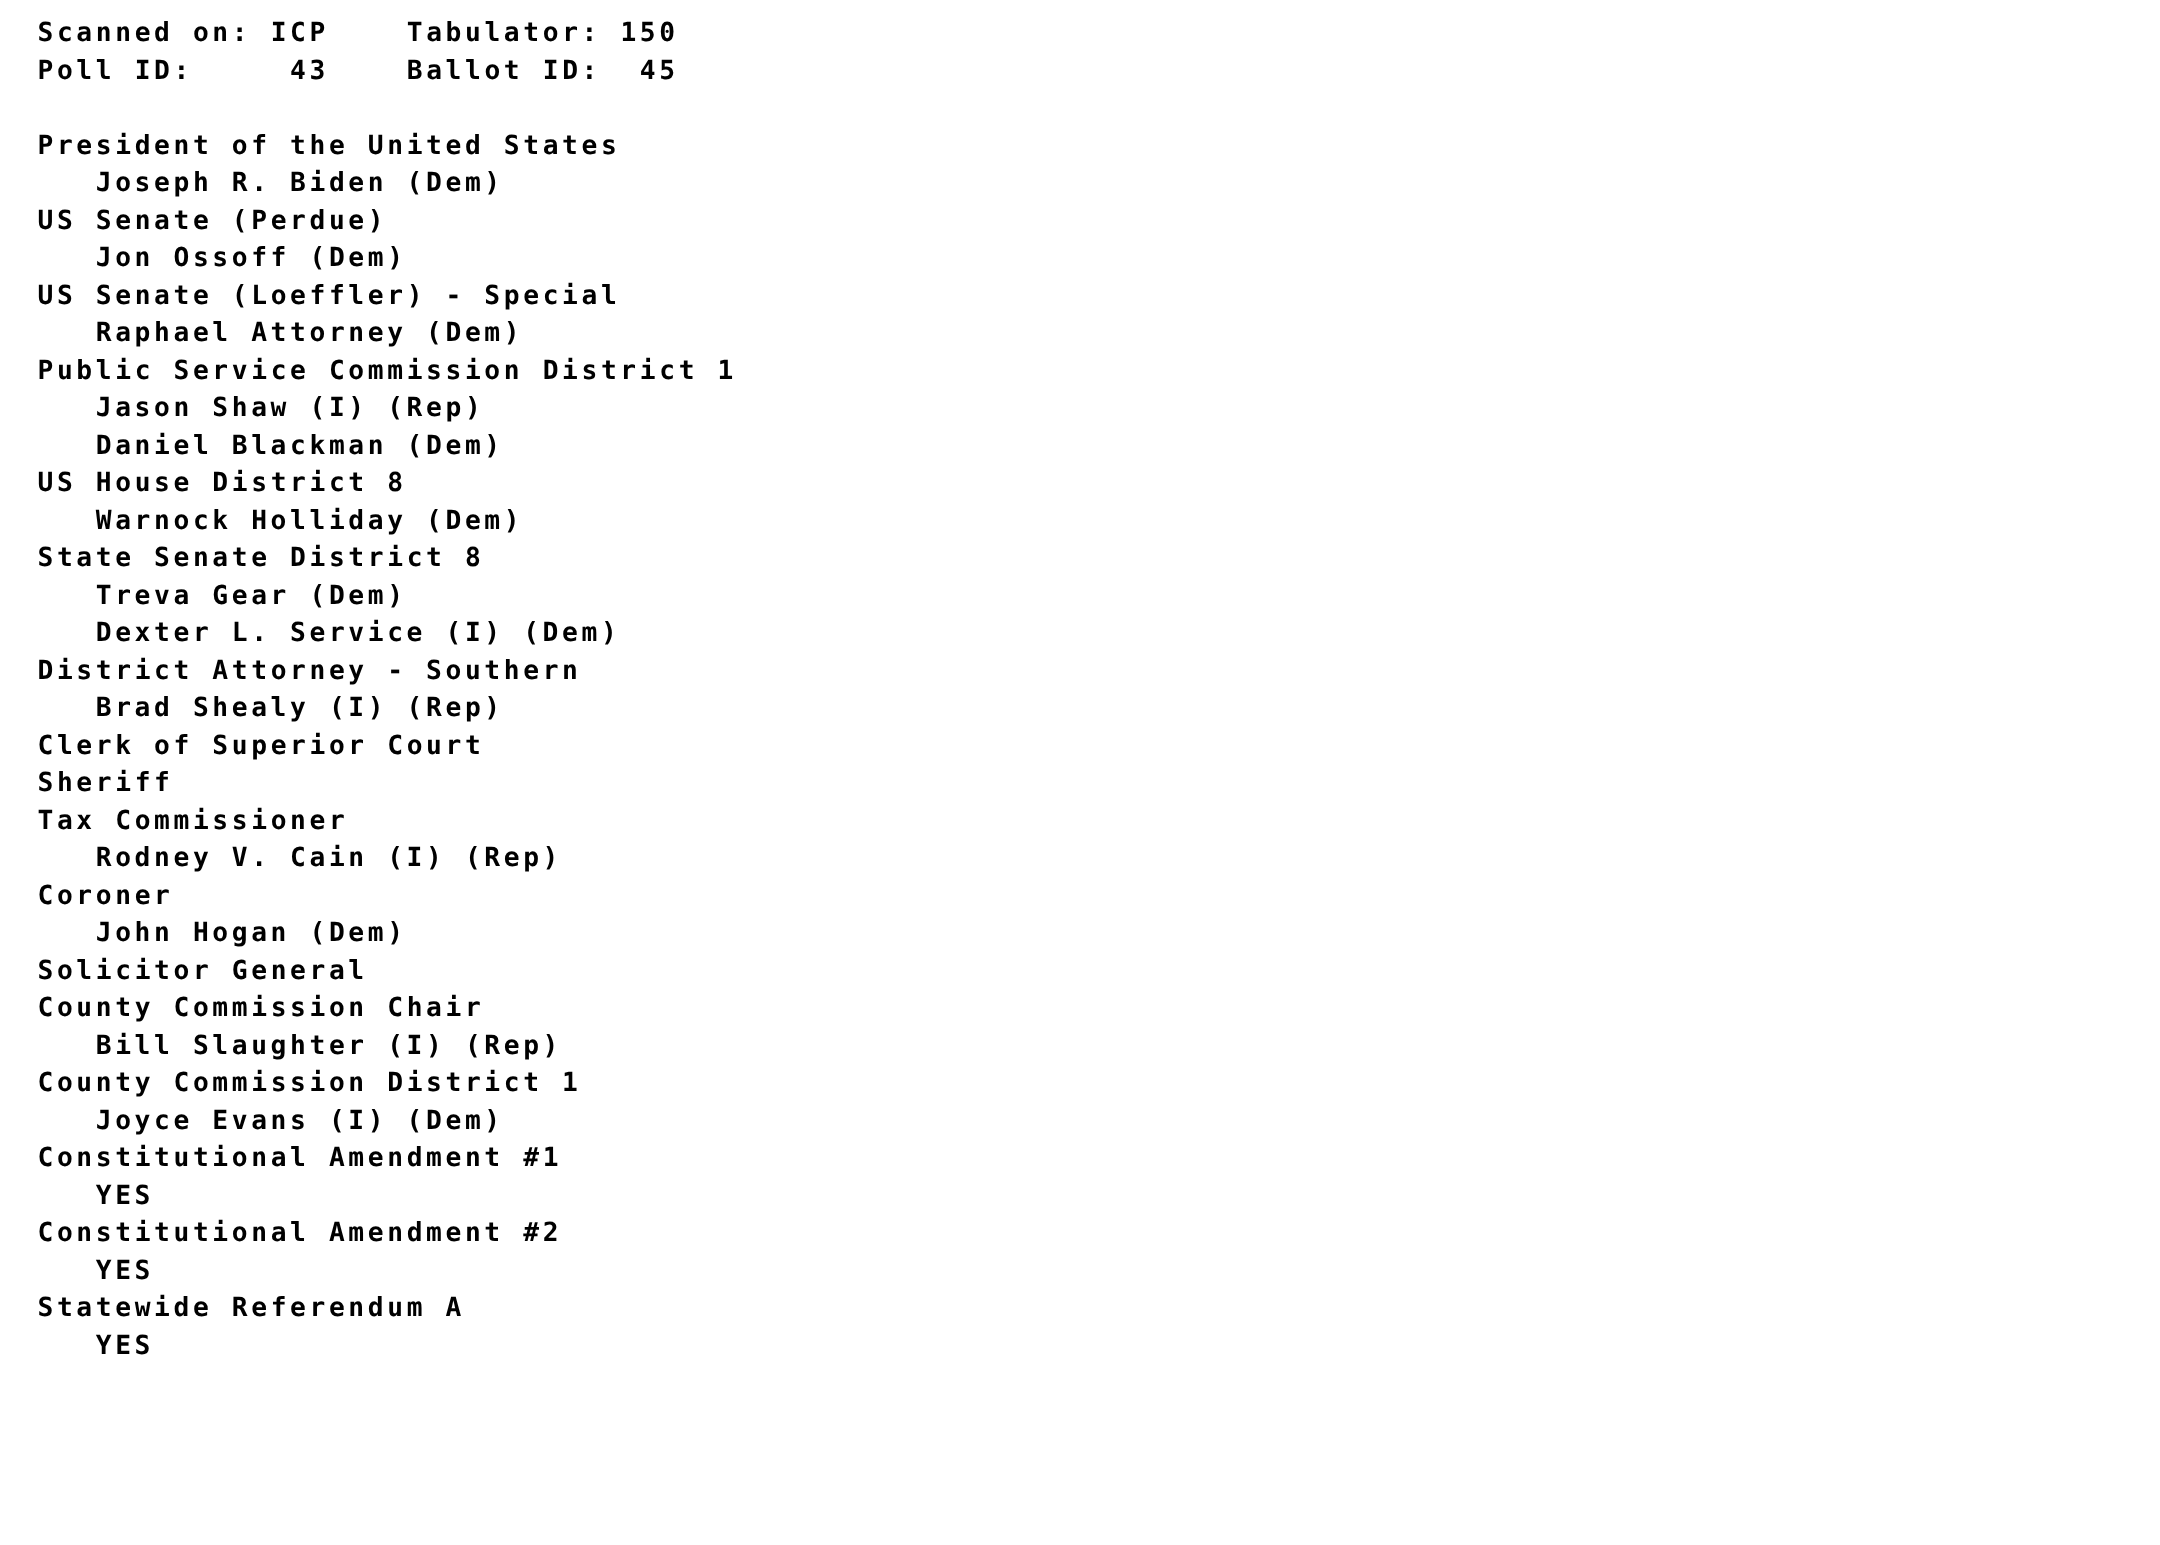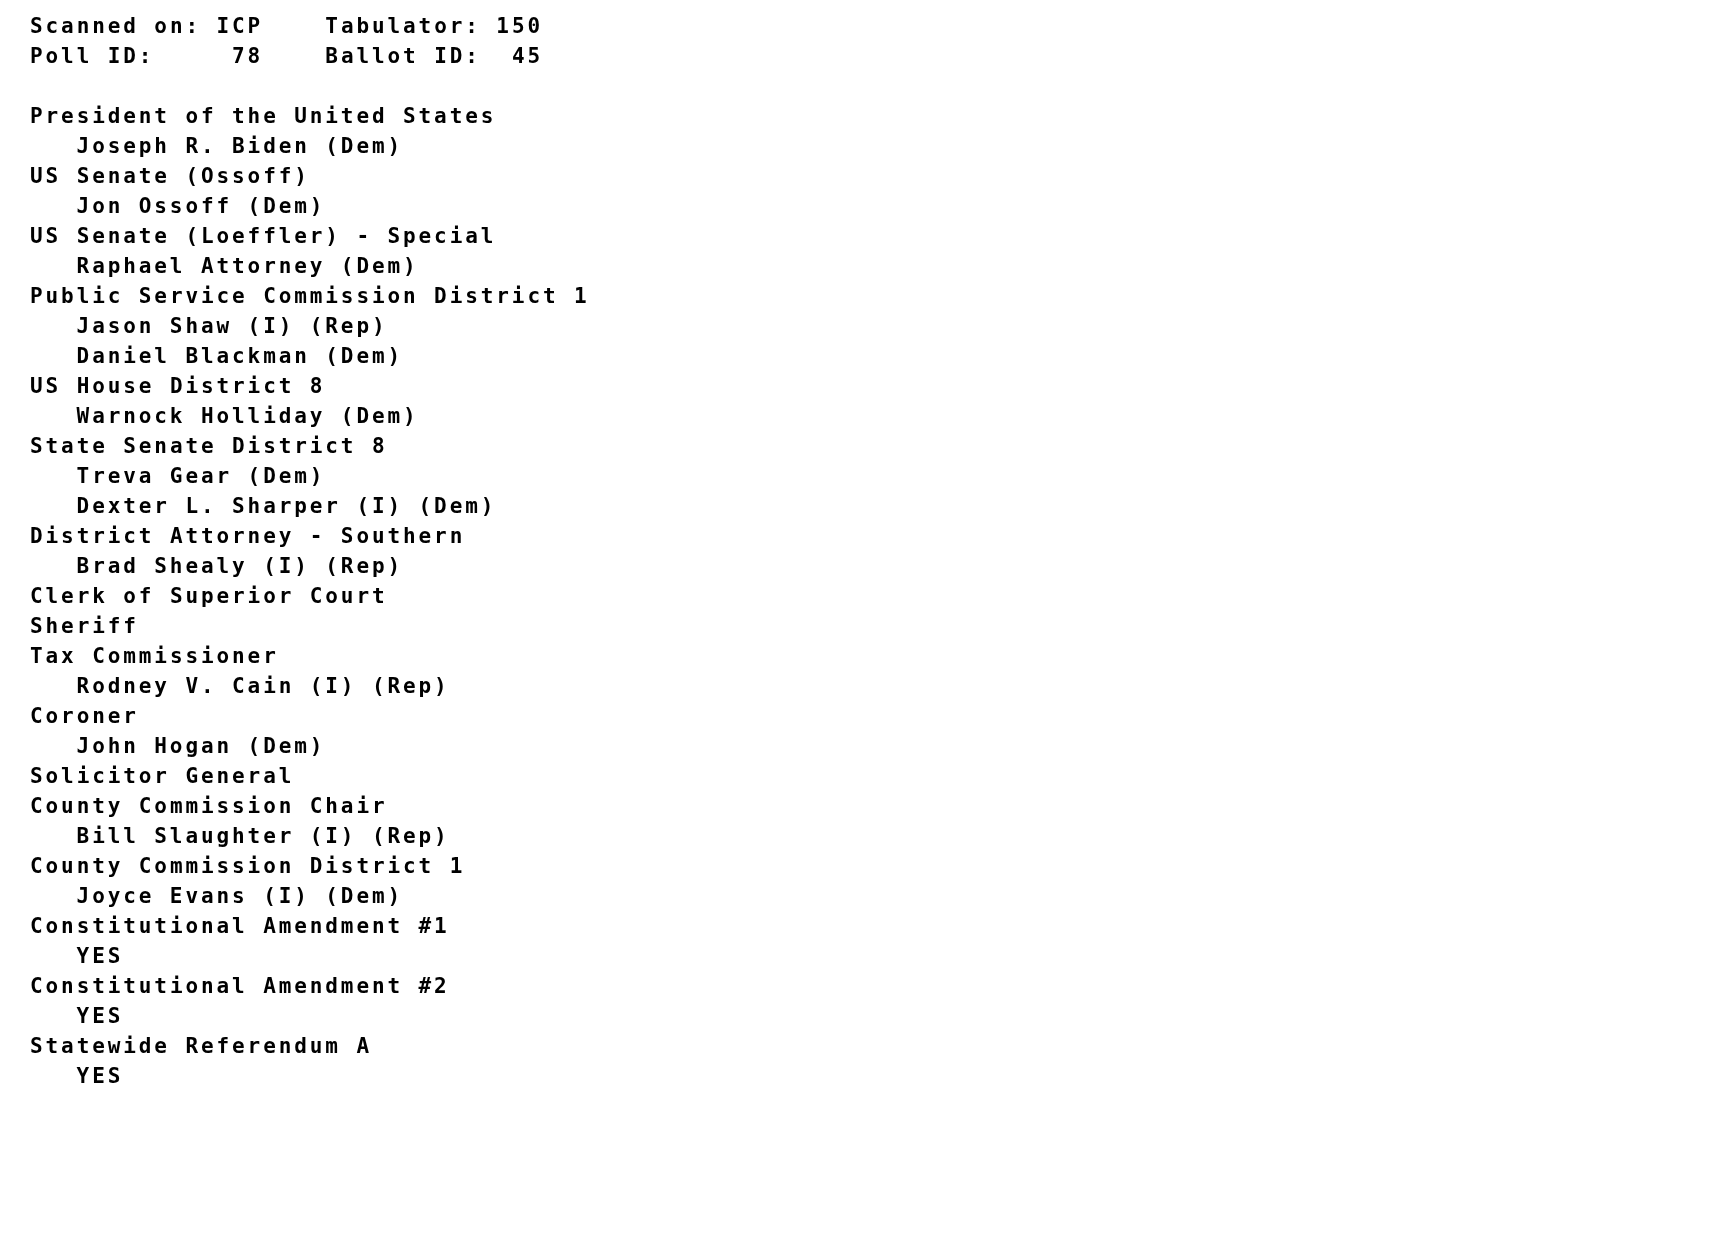--- a/index.html
+++ b/index.html
@@ -29,30 +29,30 @@
     height:var(--lh);
   }
   .blank-line{height:var(--lh);}
   .contest .selection{padding-left:calc(3 * var(--pitch));}
 </style>
 </head>
 <body>
 
 <div class="doc">
   <div class="line"><span>Scanned on:</span> <span>ICP</span>    <span>Tabulator:</span> <span>150</span></div>
-  <div class="line"><span>Poll ID:</span>     <span>78</span>    <span>Ballot ID:</span>  <span>45</span></div>
+  <div class="line"><span>Poll ID:</span>     <span>43</span>    <span>Ballot ID:</span>  <span>45</span></div>
   <div class="blank-line"></div>
   <div id="contest-list">
   <div class="contest">
     <div class="line office">President of the United States</div>
     <div class="line selection">Joseph R. Biden (Dem)</div>
   </div>
 
   <div class="contest">
-    <div class="line office">US Senate (Ossoff)</div>
+    <div class="line office">US Senate (Perdue)</div>
     <div class="line selection">Jon Ossoff (Dem)</div>
   </div>
 
   <div class="contest">
     <div class="line office">US Senate (Loeffler) - Special</div>
     <div class="line selection">Raphael Attorney (Dem)</div>
   </div>
 
   <div class="contest">
     <div class="line office">Public Service Commission District 1</div>
@@ -67,21 +67,21 @@
     <div class="line office">US House District 8</div>
     <div class="line selection">Warnock Holliday (Dem)</div>
   </div>
 
   <div class="contest">
     <div class="line office">State Senate District 8</div>
     <div class="line selection">Treva Gear (Dem)</div>
   </div>
 
   <div class="contest">
-    <div class="line selection">Dexter L. Sharper (I) (Dem)</div>
+    <div class="line selection">Dexter L. Service (I) (Dem)</div>
   </div>
 
   <div class="contest">
     <div class="line office">District Attorney - Southern</div>
     <div class="line selection">Brad Shealy (I) (Rep)</div>
   </div>
 
   <div class="contest">
     <div class="line office">Clerk of Superior Court</div>
   </div>

